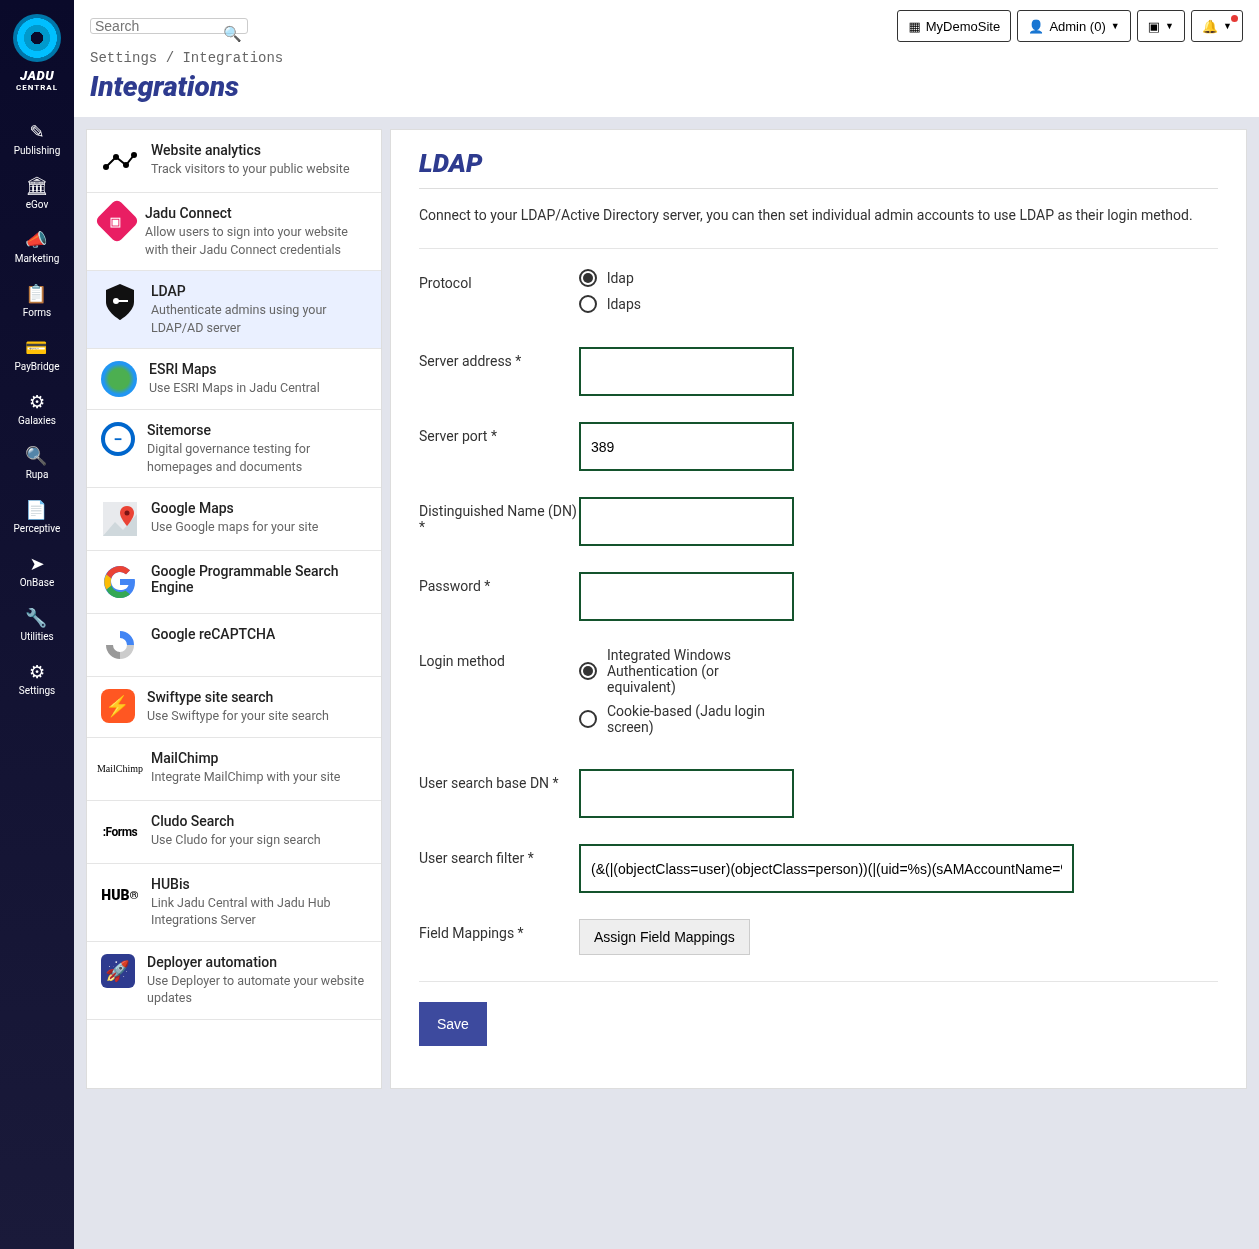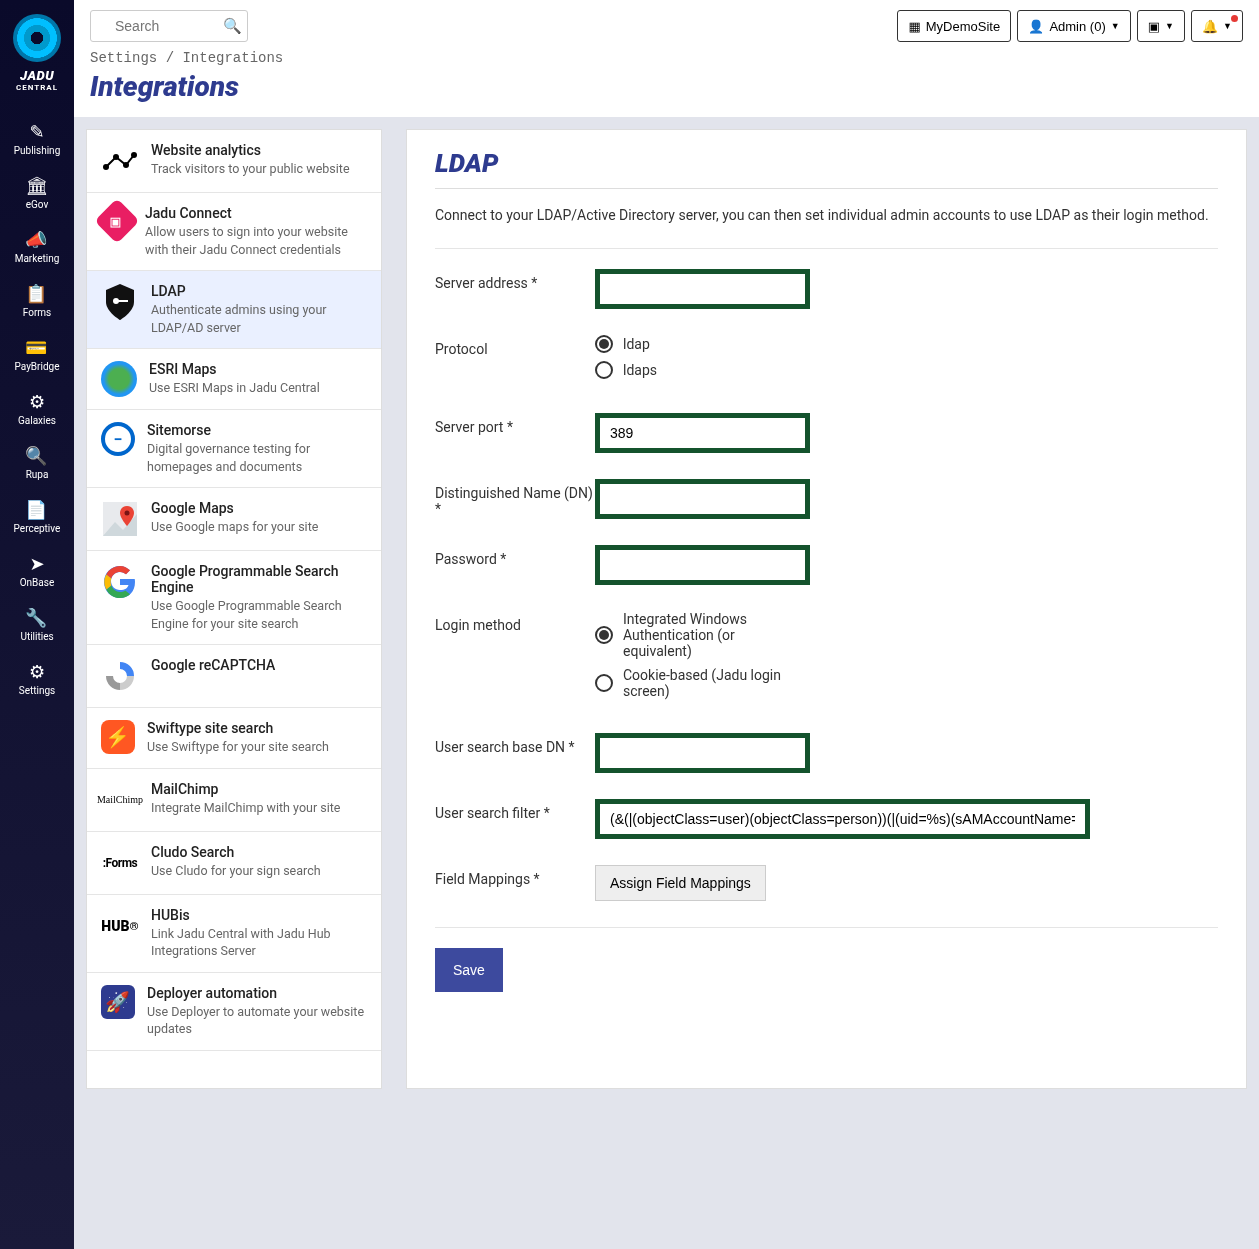--- a/index.html
+++ b/index.html
@@ -9,51 +9,51 @@
 .logo-wrap { display: flex; flex-direction: column; align-items: center; margin-bottom: 18px; }
 .logo-ring { width: 48px; height: 48px; border-radius: 50%; background: radial-gradient(circle, #0a0a2a 18%, #0099cc 19%, #0099cc 38%, #00bfff 39%, #00bfff 58%, #0077aa 59%, #0077aa 78%, #0a0a2a 79%); margin-bottom: 6px; }
 .logo-text { font-size: 13px; font-weight: 900; font-style: italic; letter-spacing: 0.5px; }
 .logo-sub { font-size: 8px; font-weight: 700; letter-spacing: 1px; }
 .nav-item { width: 100%; display: flex; flex-direction: column; align-items: center; padding: 10px 0 8px; cursor: pointer; color: #fff; text-decoration: none; }
 .nav-icon { width: 22px; height: 22px; display: flex; align-items: center; justify-content: center; font-size: 18px; }
 .nav-label { font-size: 10px; margin-top: 3px; }
 .main { flex: 1; display: flex; flex-direction: column; background: #fff; }
 .topbar { display: flex; align-items: center; padding: 10px 16px 0; background: #fff; }
 .search-wrap { position: relative; width: 158px; }
-.search-input { width: 100%; height: 32px; border: 1px solid #ccc; border-radius: 3px; padding: 0 30px 0 24px; font-size: 14px; }
+.search-input { width: 100%; height: 16px; border: 1px solid #ccc; border-radius: 3px; padding: 0 30px 0 4px; font-size: 14px; }
 .search-btn { position: absolute; right: 0; top: 0; width: 30px; height: 32px; border: none; background: transparent; cursor: pointer; font-size: 15px; color: #333; }
 .topbar-right { margin-left: auto; display: flex; gap: 6px; }
 .top-btn { height: 32px; padding: 0 10px; border: 1px solid #333; border-radius: 3px; background: #fff; font-size: 13px; cursor: pointer; display: flex; align-items: center; gap: 5px; position: relative; }
 .caret { font-size: 9px; }
 .notif-dot { position: absolute; top: 4px; right: 4px; width: 7px; height: 7px; background: #e53935; border-radius: 50%; }
 .crumbs { padding: 8px 16px 4px; font-size: 14px; color: #666; background: #fff; font-family: Liberation Mono, monospace; }
 .crumb-link { color: #666; text-decoration: none; }
 .page-title { font-size: 28px; font-weight: 900; font-style: italic; color: #2e3b8f; padding: 0 16px 14px; background: #fff; }
-.content-row { display: flex; gap: 24px; padding: 12px; background: #e2e4ec; flex: 1; }
+.content-row { display: flex; gap: 8px; padding: 12px; background: #e2e4ec; flex: 1; }
 .intlist { width: 296px; background: #fff; border: 1px solid #ddd; overflow-y: auto; max-height: 960px; }
 .int-item { display: flex; gap: 12px; padding: 12px 14px; border-bottom: 1px solid #e5e5e5; cursor: pointer; }
 .int-item.active { background: #eaf0ff; }
 .int-icon { width: 38px; height: 38px; flex-shrink: 0; display: flex; align-items: center; justify-content: center; font-size: 26px; border-radius: 6px; }
 .int-title { font-size: 14px; font-weight: 500; color: #222; }
 .int-desc { font-size: 12.5px; color: #666; line-height: 1.4; margin-top: 2px; }
 .panel { flex: 1; background: #fff; border: 1px solid #ddd; padding: 18px 28px 24px; overflow-y: auto; max-height: 960px; }
 .panel-title { font-size: 26px; font-weight: 900; font-style: italic; color: #2e3b8f; margin-bottom: 10px; }
 .panel-divider { border: none; border-top: 1px solid #ddd; margin: 8px 0 16px; }
 .panel-desc { font-size: 14px; color: #333; line-height: 1.5; margin-bottom: 22px; }
 .form-row { display: flex; align-items: flex-start; margin-bottom: 26px; }
 .form-label { width: 160px; padding-top: 6px; font-size: 14px; color: #333; }
 .req::after { content: " *"; }
 .form-control { flex: 1; max-width: 495px; }
 .toggle { width: 58px; height: 30px; border: 3px solid #f5cc00; border-radius: 15px; background: #0a7c34; position: relative; cursor: pointer; display: flex; align-items: center; }
 .toggle-check { color: #fff; font-size: 14px; margin-left: 7px; }
 .toggle-knob { width: 20px; height: 20px; background: #fff; border-radius: 50%; position: absolute; right: 3px; }
 .radio-opt { display: flex; align-items: center; gap: 10px; margin-bottom: 8px; cursor: pointer; }
 .radio { width: 18px; height: 18px; border: 2px solid #333; border-radius: 50%; display: flex; align-items: center; justify-content: center; flex-shrink: 0; }
 .radio.checked::after { content: ""; width: 10px; height: 10px; background: #333; border-radius: 50%; }
-.text-input { width: 215px; height: 40px; border: 5px solid #14532d; padding: 0 10px; font-size: 14px; }
+.text-input { width: 215px; height: 49px; border: 2px solid #14532d; padding: 0 10px; font-size: 14px; }
 .text-input.wide { width: 100%; }
 .assign-btn { height: 36px; padding: 0 14px; border: 1px solid #ccc; background: #eee; font-size: 14px; cursor: pointer; }
 .save-btn { height: 44px; padding: 0 18px; background: #3d4a9e; color: #fff; border: none; font-size: 14px; cursor: pointer; }
 .hr-light { border: none; border-top: 1px solid #e5e5e5; margin: 0 0 20px; }
 
 .ic-analytics { color: #000; }
 .ic-connect { background: #e91e63; transform: rotate(45deg); color: #fff; font-size: 18px; width: 32px; height: 32px; }
 .ic-ldap { color: #000; }
 .ic-esri { background: radial-gradient(circle, #4caf50 40%, #2196f3 60%); border-radius: 50%; width: 36px; height: 36px; }
 .ic-sitemorse { border: 4px solid #0066cc; border-radius: 50%; width: 34px; height: 34px; color: #0066cc; font-size: 16px; font-weight: bold; }
@@ -231,21 +231,20 @@
           <div class="int-icon ic-google">
               <svg width="32" height="32" viewBox="0 0 32 32">
                 <path d="M16 13v6h8.5c-.8 3-3.5 5-8.5 5-5 0-9-4-9-9s4-9 9-9c2.4 0 4.5 1 6 2.3l4-4C23.5 2 20 0 16 0 7 0 0 7 0 16s7 16 16 16c9 0 15-6.5 15-16 0-1-.1-2-.3-3H16z" fill="#4285f4"></path>
                 <path d="M16 6c2.4 0 4.5 1 6 2.3l4-4C23.5 2 20 0 16 0 10 0 4.8 3.5 2.3 8.6l5 3.8C8.5 8.7 12 6 16 6z" fill="#ea4335"></path>
                 <path d="M16 26c-4 0-7.5-2.7-8.7-6.4l-5 3.8C4.8 28.5 10 32 16 32c4 0 7.5-1.4 10-3.8l-4.7-3.7c-1.5 1-3.3 1.5-5.3 1.5z" fill="#34a853"></path>
                 <path d="M2.3 8.6C1 11 .3 13.4.3 16s.7 5 2 7.4l5-3.8c-.4-1.1-.6-2.3-.6-3.6s.2-2.5.6-3.6l-5-3.8z" fill="#fbbc05"></path>
               </svg>
             </div>
           <div>
               <div class="int-title">Google Programmable Search Engine</div>
-              <div class="int-desc">Use Google Programmable Search Engine for your site search</div>
             </div>
         </div>
         <div class="int-item">
           <div class="int-icon ic-recaptcha">
               <svg width="34" height="34" viewBox="0 0 34 34">
                 <path d="M17 3 A14 14 0 0 1 31 17 L24 17 A7 7 0 0 0 17 10 Z" fill="#4285f4"></path>
                 <path d="M31 17 A14 14 0 0 1 17 31 L17 24 A7 7 0 0 0 24 17 Z" fill="#ccc"></path>
                 <path d="M17 31 A14 14 0 0 1 3 17 L10 17 A7 7 0 0 0 17 24 Z" fill="#999"></path>
               </svg>
             </div>
@@ -289,41 +288,41 @@
             </div>
         </div>
       </div>
 
       <div class="panel">
         <h2 class="panel-title">LDAP</h2>
         <hr class="panel-divider">
         <p class="panel-desc">Connect to your LDAP/Active Directory server, you can then set individual admin accounts to use LDAP as their login method.</p>
 
         <hr class="hr-light">
-
-        <div class="form-row">
-          <div class="form-label req">Server address</div>
-          <div class="form-control"><input class="text-input" style=""></div>
-        </div>
 
         <div class="form-row">
           <div class="form-label">Protocol</div>
           <div class="form-control">
             <div class="radio-opt">
                 <span class="radio checked"></span>
                 <span>ldap</span>
               </div>
             <div class="radio-opt">
                 <span class="radio"></span>
                 <span>ldaps</span>
               </div>
           </div>
         </div>
 
         <div class="form-row">
+          <div class="form-label req">Server address</div>
+          <div class="form-control"><input class="text-input" style=""></div>
+        </div>
+
+        <div class="form-row">
           <div class="form-label req">Server port</div>
           <div class="form-control"><input class="text-input" value="389" style=""></div>
         </div>
 
         <div class="form-row">
           <div class="form-label req">Distinguished Name (DN)</div>
           <div class="form-control"><input class="text-input" style=""></div>
         </div>
 
         <div class="form-row">

